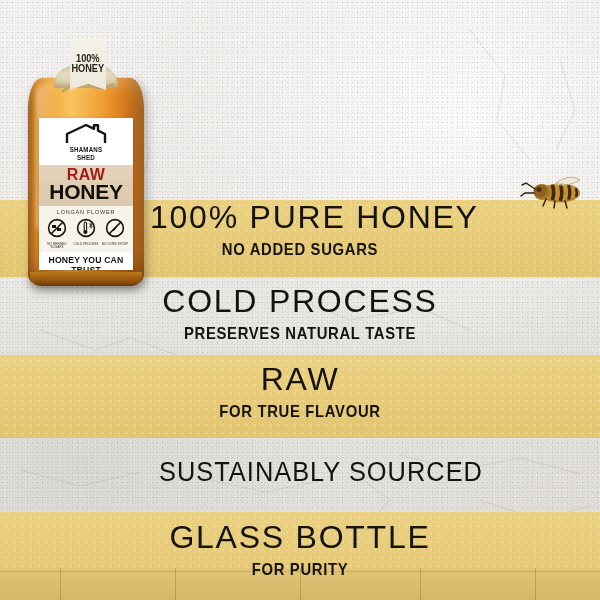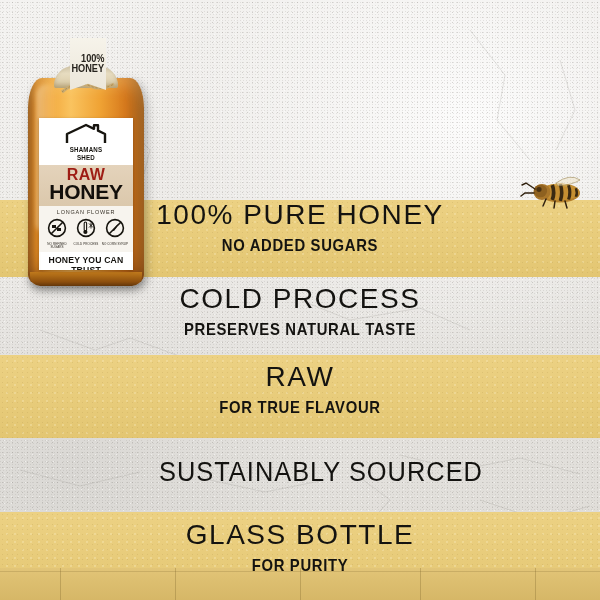--- a/index.html
+++ b/index.html
@@ -75,21 +75,21 @@
   .h-process { font-size:66px; color:#100f0d; }
 
   
   .feature {
     position:absolute; left:150px; width:300px;
     text-align:center; color:#141310;
   }
   .f-title {
     font-family:"Liberation Sans","DejaVu Sans", sans-serif;
     font-weight:400;
-    font-size:28px;
+    font-size:32px;
     letter-spacing:.055em;
     line-height:1;
     white-space:nowrap;
   }
   .f-title.narrow {
     font-family:"Liberation Sans Narrow","Liberation Sans", sans-serif;
     font-weight:400;
     font-size:27px;
     letter-spacing:.04em;
     transform:scaleX(.94);
@@ -108,21 +108,21 @@
   .bee { position:absolute; left:520px; top:172px; width:66px; height:40px; }
 
   
   .bottle-wrap { position:absolute; left:8px; top:20px; width:156px; height:268px; }
 
   .tag {
     position:absolute; left:62px; top:18px; width:36px; height:52px;
     background:linear-gradient(180deg,#f6f3ea 0%,#ece7da 100%);
     box-shadow:1px 1px 3px rgba(0,0,0,.30);
     z-index:5;
-    display:flex; flex-direction:column; align-items:flex-end; justify-content:center;
+    display:flex; flex-direction:column; align-items:center; justify-content:center;
     clip-path:polygon(0 0,100% 0,100% 100%,50% 88%,0 100%);
   }
   .tag-l1, .tag-l2 {
     font-family:"Liberation Sans Narrow","Liberation Sans", sans-serif;
     font-weight:bold; color:#26231d; line-height:1.05;
     transform:scaleX(.92);
   }
   .tag-l1 { font-size:10px; }
   .tag-l2 { font-size:10px; }
   .string {

